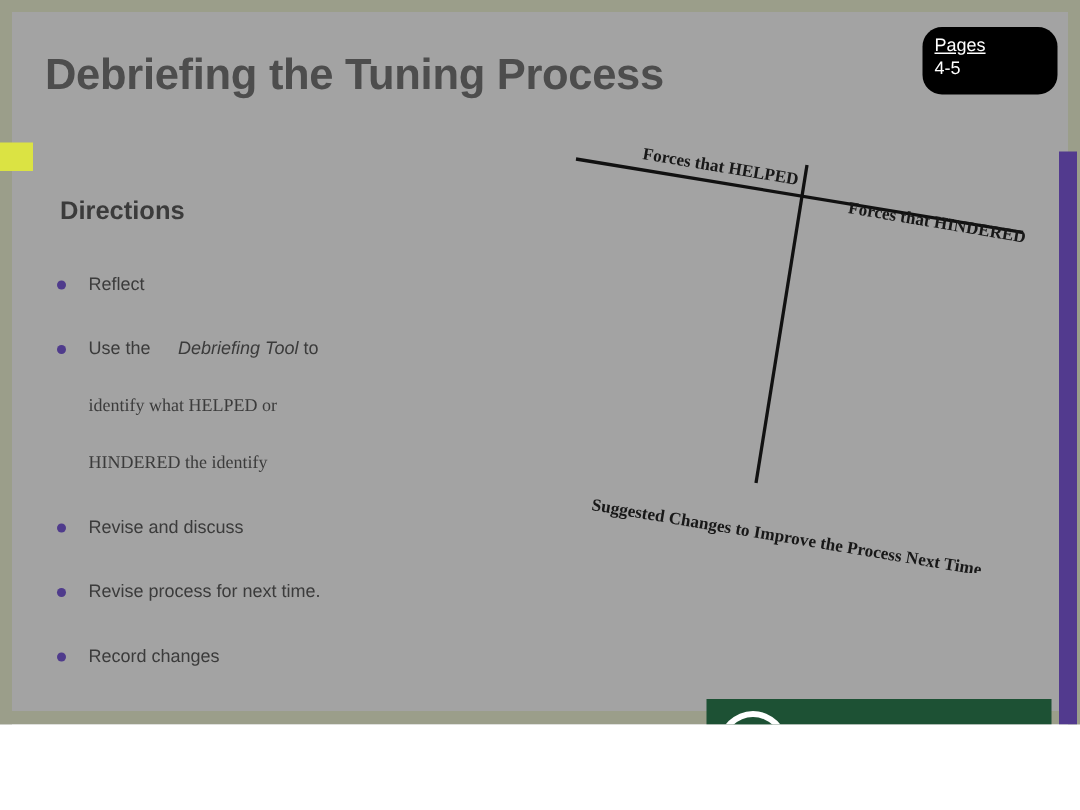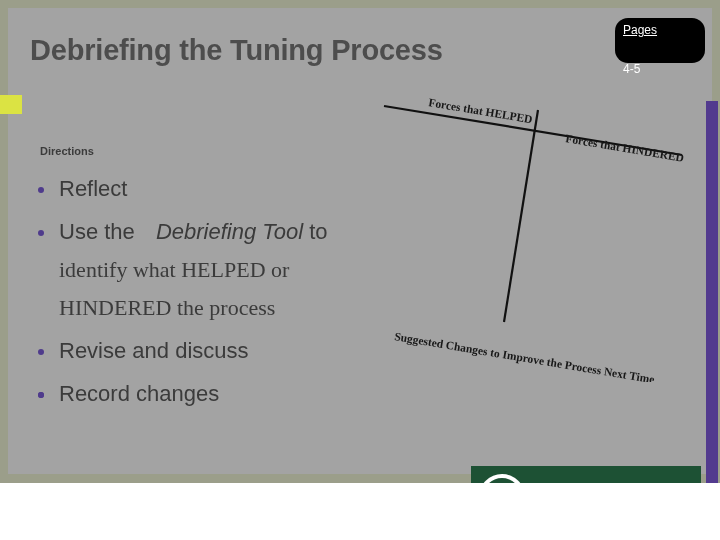--- a/index.html
+++ b/index.html
@@ -66,44 +66,44 @@
     height: 45px;
     background: #000000;
     color: #ffffff;
     font-size: 12px;
     line-height: 15px;
     padding: 5px 0 0 8px;
     box-sizing: border-box;
     border-radius: 13px;
   }
   .pages-badge .pg-label { text-decoration: underline; display: block; }
-  .pages-badge .pg-nums  { display: block; margin-top: 24px; }
+  .pages-badge .pg-nums  { display: block; }
 
   
   .directions-head {
     position: absolute;
     left: 40px;
-    top: 145px;
-    font-size: 11px;
+    top: 131px;
+    font-size: 17px;
     font-weight: bold;
     color: #3b3b3b;
   }
   .bullet-list {
     position: absolute;
     left: 33px;
     top: 170px;
     width: 380px;
     margin: 0;
     padding: 0;
     list-style: none;
   }
   .bullet-list li {
     position: relative;
     padding-left: 26px;
-    font-size: 22px;
+    font-size: 12px;
     color: #3b3b3b;
     line-height: 38px;
     margin-bottom: 5px;
   }
   .bullet-list li .dot {
     position: absolute;
     left: 5px;
     top: 17px;
     width: 6px;
     height: 6px;
@@ -217,30 +217,31 @@
 
     <li>
       <span class="dot"></span>
       <span>Reflect</span>
     </li>
 
     <li>
       <span class="dot"></span>
       <span>Use the </span><i>Debriefing Tool</i><span> to</span>
       <span class="cont">identify what HELPED or</span>
-      <span class="cont">HINDERED the process</span>
+      <span class="cont">HINDERED the identify</span>
     </li>
 
     <li>
       <span class="dot"></span>
       <span>Revise and discuss</span>
     </li>
 
     <li>
       <span class="dot"></span>
+      <span>Revise process for next time.</span>
     </li>
 
     <li>
       <span class="dot"></span>
       <span>Record changes</span>
     </li>
 
   </ul>
 
   <div class="diagram">

